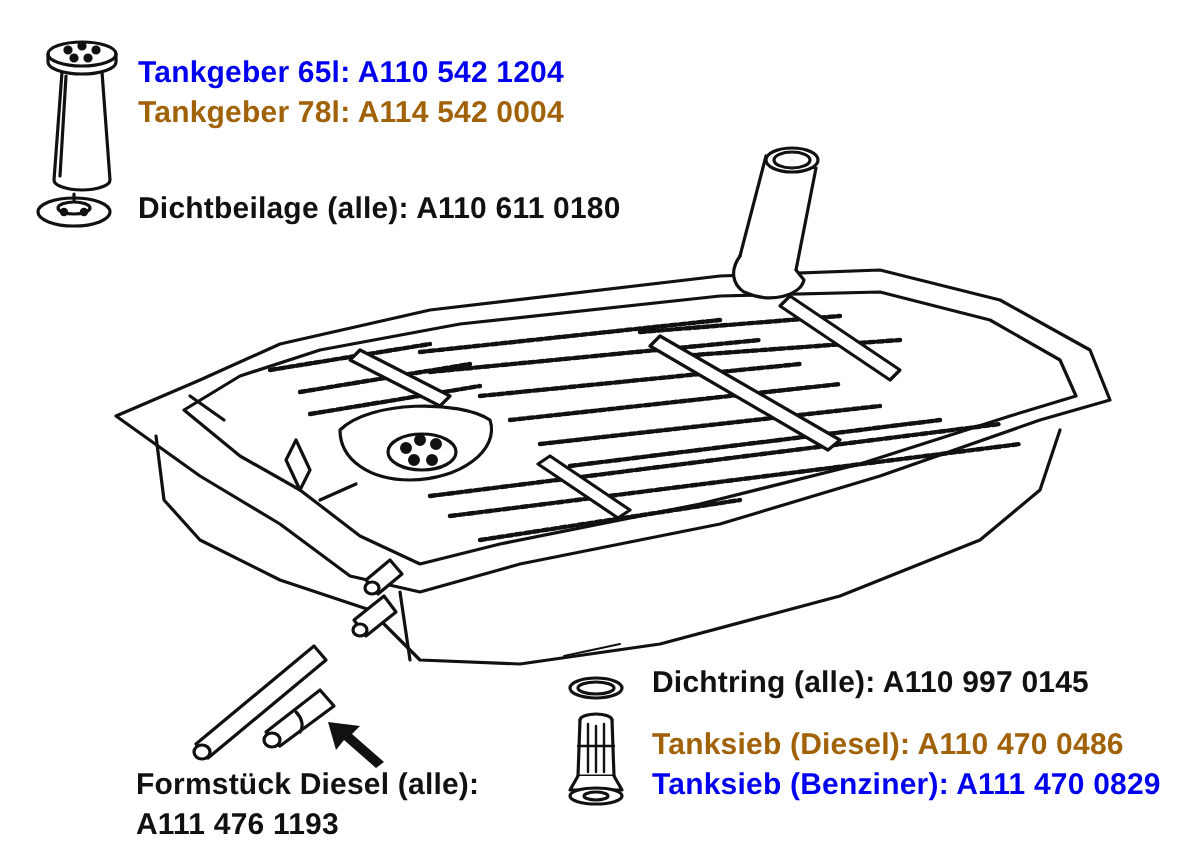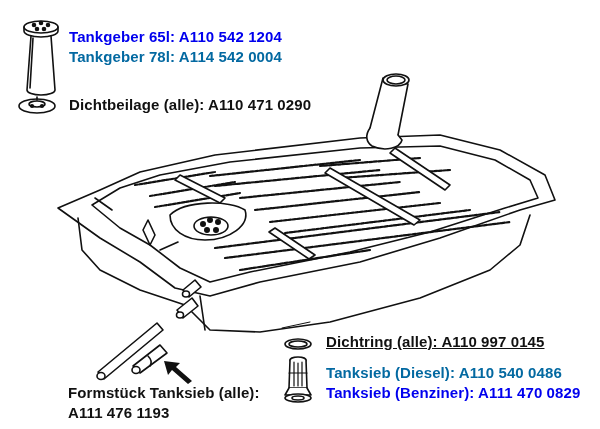--- a/index.html
+++ b/index.html
@@ -1,21 +1,21 @@
 <!DOCTYPE html>
 <html><head>
   <meta charset="utf-8">
   <style>
     html, body { margin: 0; padding: 0; background: #ffffff; }
     body { width: 600px; height: 429px; position: relative; overflow: hidden;
            font-family: "Liberation Sans", sans-serif; }
     .lbl { position: absolute; font-weight: bold; font-size: 15px; line-height: 17px;
            white-space: nowrap; letter-spacing: 0.1px; }
     .blue { color: #0000ee; }
-    .red { color: #0369a1; }
+    .red { color: #a16207; }
     .black { color: #111111; }
     svg.art { position: absolute; left: 0; top: 0; }
   </style>
 </head>
 <body>
 
 <svg class="art" width="600" height="429" viewBox="0 0 600 429">
   <g fill="none" stroke="#111" stroke-width="1.6" stroke-linejoin="round" stroke-linecap="round">
 
     <g>
@@ -120,20 +120,20 @@
       <path d="M289 373 L307 373" stroke-width="1.2"></path>
       <path d="M289 388 L285 395 L311 395 L307 388"></path>
       <ellipse cx="298" cy="398" rx="13" ry="4"></ellipse>
       <ellipse cx="298" cy="398" rx="6" ry="2"></ellipse>
     </g>
   </g>
 </svg>
 
 <div class="lbl blue" style="left:69px;top:28px;">Tankgeber 65l: A110 542 1204</div>
 <div class="lbl red" style="left:69px;top:48px;">Tankgeber 78l: A114 542 0004</div>
-<div class="lbl black" style="left:69px;top:96px;">Dichtbeilage (alle): A110 471 0290</div>
+<div class="lbl black" style="left:69px;top:96px;">Dichtbeilage (alle): A110 611 0180</div>
 
-<div class="lbl black" style="left:326px;top:333px;text-decoration:underline;">Dichtring (alle): A110 997 0145</div>
-<div class="lbl red" style="left:326px;top:364px;">Tanksieb (Diesel): A110 540 0486</div>
+<div class="lbl black" style="left:326px;top:333px;">Dichtring (alle): A110 997 0145</div>
+<div class="lbl red" style="left:326px;top:364px;">Tanksieb (Diesel): A110 470 0486</div>
 <div class="lbl blue" style="left:326px;top:384px;">Tanksieb (Benziner): A111 470 0829</div>
 
-<div class="lbl black" style="left:68px;top:384px;">Formstück Tanksieb (alle):</div>
+<div class="lbl black" style="left:68px;top:384px;">Formstück Diesel (alle):</div>
 <div class="lbl black" style="left:68px;top:404px;">A111 476 1193</div>
 
 </body></html>

